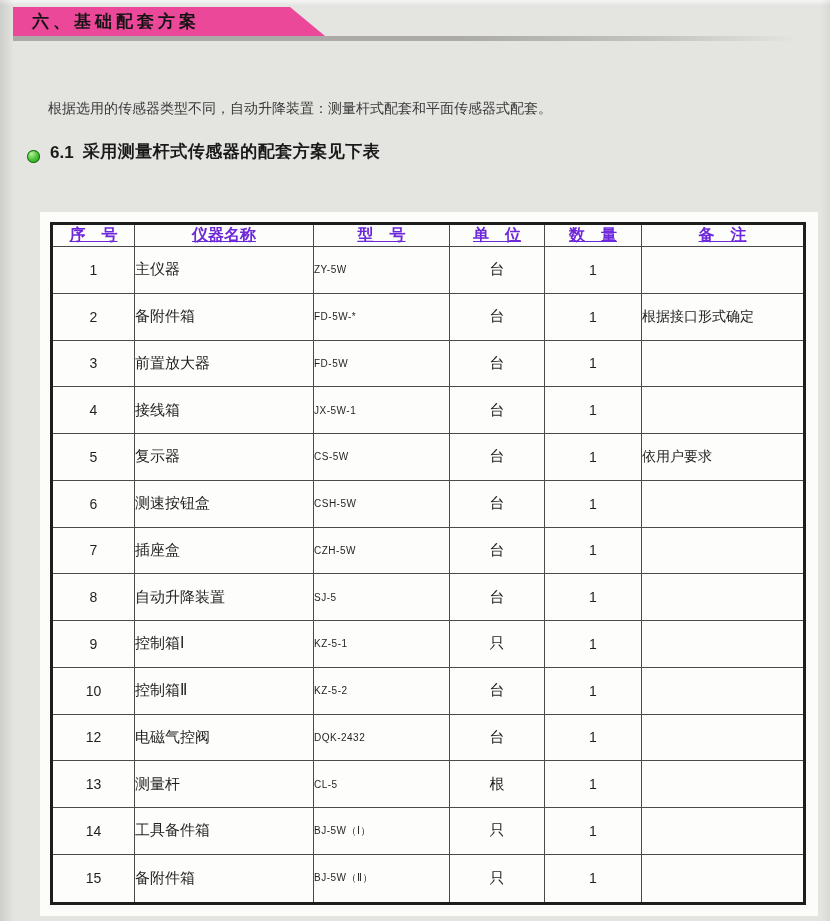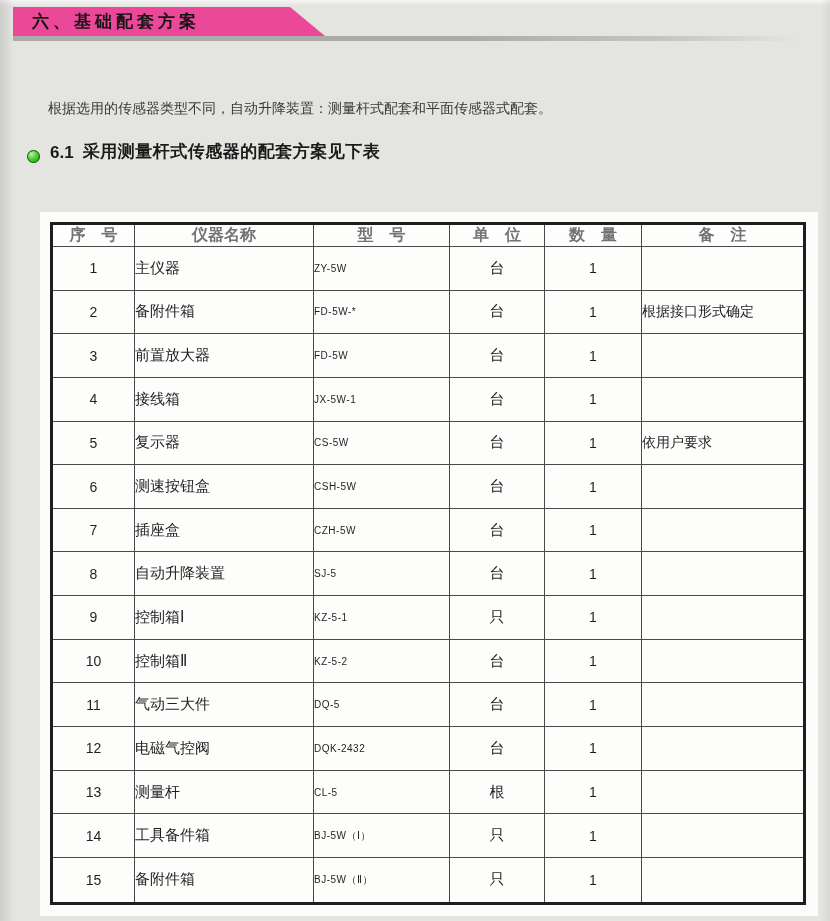--- a/index.html
+++ b/index.html
@@ -59,21 +59,21 @@
     width:753px;height:683px;
     border-collapse:collapse;table-layout:fixed;
     background:#fdfdfc;
     border:3px solid #1e1e1e;
   }
   table.cfg th, table.cfg td{
     border:1px solid #4a4a4a;
     padding:0;vertical-align:middle;
     overflow:hidden;white-space:nowrap;
   }
-  table.cfg th{font-size:16px;font-weight:bold;color:#737373;}
+  table.cfg th{font-size:16px;font-weight:bold;color:#6d28d9;text-decoration:underline;}
   td.c-no{ text-align:center;font-size:14px;}
   td.c-name{text-align:left;padding-left:39px;font-size:15px;}
   td.c-model{text-align:left;padding-left:17px;font-size:10px;letter-spacing:0.5px;}
   td.c-unit{text-align:center;font-size:15px;}
   td.c-qty{text-align:center;font-size:14px;}
   td.c-note{font-size:14px;}
 </style>
 </head>
 <body>
 
@@ -189,28 +189,20 @@
   </tr>
         <tr>
     <td class="c-no">10</td>
     <td class="c-name">控制箱Ⅱ</td>
     <td class="c-model">KZ-5-2</td>
     <td class="c-unit">台</td>
     <td class="c-qty">1</td>
     <td class="c-note"></td>
   </tr>
         <tr>
-    <td class="c-no">11</td>
-    <td class="c-name">气动三大件</td>
-    <td class="c-model">DQ-5</td>
-    <td class="c-unit">台</td>
-    <td class="c-qty">1</td>
-    <td class="c-note"></td>
-  </tr>
-        <tr>
     <td class="c-no">12</td>
     <td class="c-name">电磁气控阀</td>
     <td class="c-model">DQK-2432</td>
     <td class="c-unit">台</td>
     <td class="c-qty">1</td>
     <td class="c-note"></td>
   </tr>
         <tr>
     <td class="c-no">13</td>
     <td class="c-name">测量杆</td>

